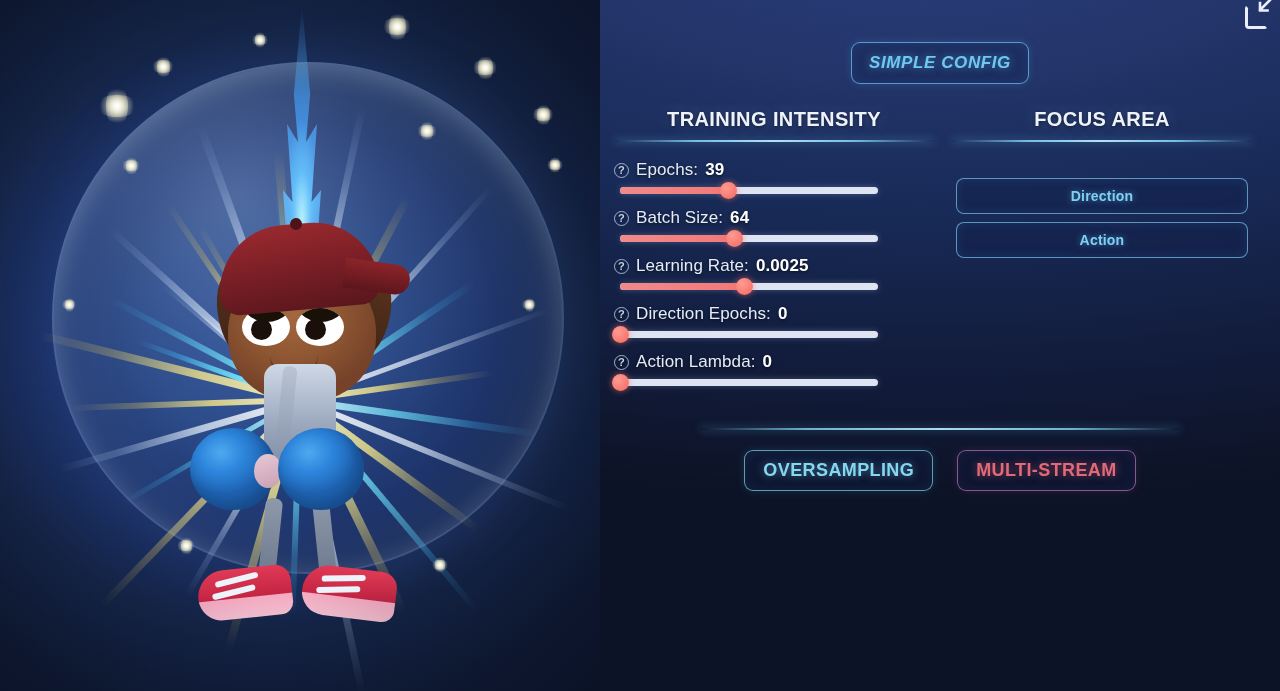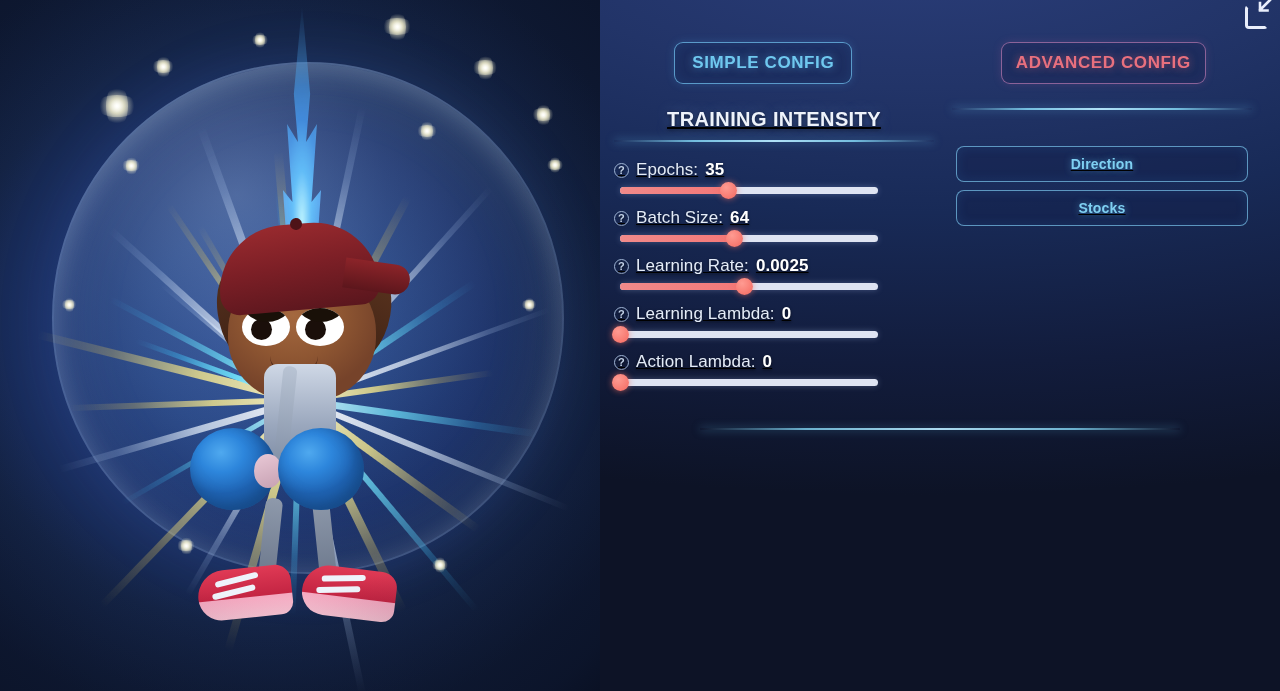--- a/index.html
+++ b/index.html
@@ -227,20 +227,21 @@
     width: 680px; height: 691px;
     padding: 0;
   }
 
   .cfg-tabs {
     position: absolute; left: 0; top: 42px;
     width: 680px;
     display: flex;
     justify-content: space-around;
     align-items: flex-start;
+    font-style: italic;
   }
   .tab-btn {
     min-width: 178px;
     padding: 10px 14px;
     text-align: center;
     border-radius: 9px;
     font-size: 17px;
     font-weight: 700;
     letter-spacing: .6px;
     background: rgba(20,34,78,.35);
@@ -260,21 +261,21 @@
     box-shadow: 0 0 9px rgba(170,90,150,.22), inset 0 0 12px rgba(120,60,130,.12);
   }
 
   .cols {
     position: absolute; left: 0; top: 108px;
     width: 680px;
     display: flex;
     gap: 18px;
     padding: 0 14px 0 14px;
   }
-  .col { flex: 1; min-width: 0; text-decoration: underline; }
+  .col { flex: 1; min-width: 0; }
   .col.left-col { flex: 0 0 320px; }
   .col.right-col { flex: 0 0 300px; }
 
   .sec-title {
     text-align: center;
     color: #eef3fb;
     font-size: 20px;
     font-weight: 700;
     letter-spacing: .4px;
     text-shadow: 0 1px 4px rgba(0,0,0,.55), 0 0 14px rgba(150,195,255,.30);
@@ -570,34 +571,33 @@
 
     <div class="fs-btn">
       <div class="fs-box"></div>
       <svg class="fs-arrow" viewBox="0 0 17 17">
         <path d="M15 2 L5 12 M5 5 L5 12.5 L12.5 12.5" fill="none" stroke="#e9eefb" stroke-width="2.6" stroke-linecap="square"></path>
       </svg>
     </div>
 
     <div class="cfg-tabs">
       <div class="tab-btn cyan">SIMPLE CONFIG</div>
-      <div class="tab-btn red">ADVANCED CONFIG</div>
     </div>
 
     <div class="cols">
 
       <div class="col left-col">
         <div class="sec-title">TRAINING INTENSITY</div>
         <div class="sec-rule"></div>
 
         <div class="slider-row">
           <div class="slider-label">
             <span class="help-icon">?</span>
             <span>Epochs:</span>
-            <span class="slider-val">35</span>
+            <span class="slider-val">39</span>
           </div>
           <div class="slider-track">
             <div class="slider-fill" style="width: 42%;"></div>
             <div class="slider-thumb" style="left: 42%;"></div>
           </div>
         </div>
 
         <div class="slider-row">
           <div class="slider-label">
             <span class="help-icon">?</span>
@@ -618,21 +618,21 @@
           </div>
           <div class="slider-track">
             <div class="slider-fill" style="width: 48%;"></div>
             <div class="slider-thumb" style="left: 48%;"></div>
           </div>
         </div>
 
         <div class="slider-row">
           <div class="slider-label">
             <span class="help-icon">?</span>
-            <span>Learning Lambda:</span>
+            <span>Direction Epochs:</span>
             <span class="slider-val">0</span>
           </div>
           <div class="slider-track">
             <div class="slider-fill" style="width: 0%;"></div>
             <div class="slider-thumb" style="left: 0%;"></div>
           </div>
         </div>
 
         <div class="slider-row">
           <div class="slider-label">
@@ -641,28 +641,33 @@
             <span class="slider-val">0</span>
           </div>
           <div class="slider-track">
             <div class="slider-fill" style="width: 0%;"></div>
             <div class="slider-thumb" style="left: 0%;"></div>
           </div>
         </div>
       </div>
 
       <div class="col right-col">
+        <div class="sec-title">FOCUS AREA</div>
         <div class="sec-rule"></div>
 
         <div class="focus-list">
           <div class="focus-btn cyan">Direction</div>
-          <div class="focus-btn cyan">Stocks</div>
+          <div class="focus-btn cyan">Action</div>
         </div>
       </div>
     </div>
 
     <div class="clean-sec">
       <div class="clean-rule"></div>
 
+      <div class="clean-row">
+        <div class="clean-btn cyan">OVERSAMPLING</div>
+        <div class="clean-btn red">MULTI-STREAM</div>
+      </div>
     </div>
 
   </div>
 </div>
 
 </body></html>

